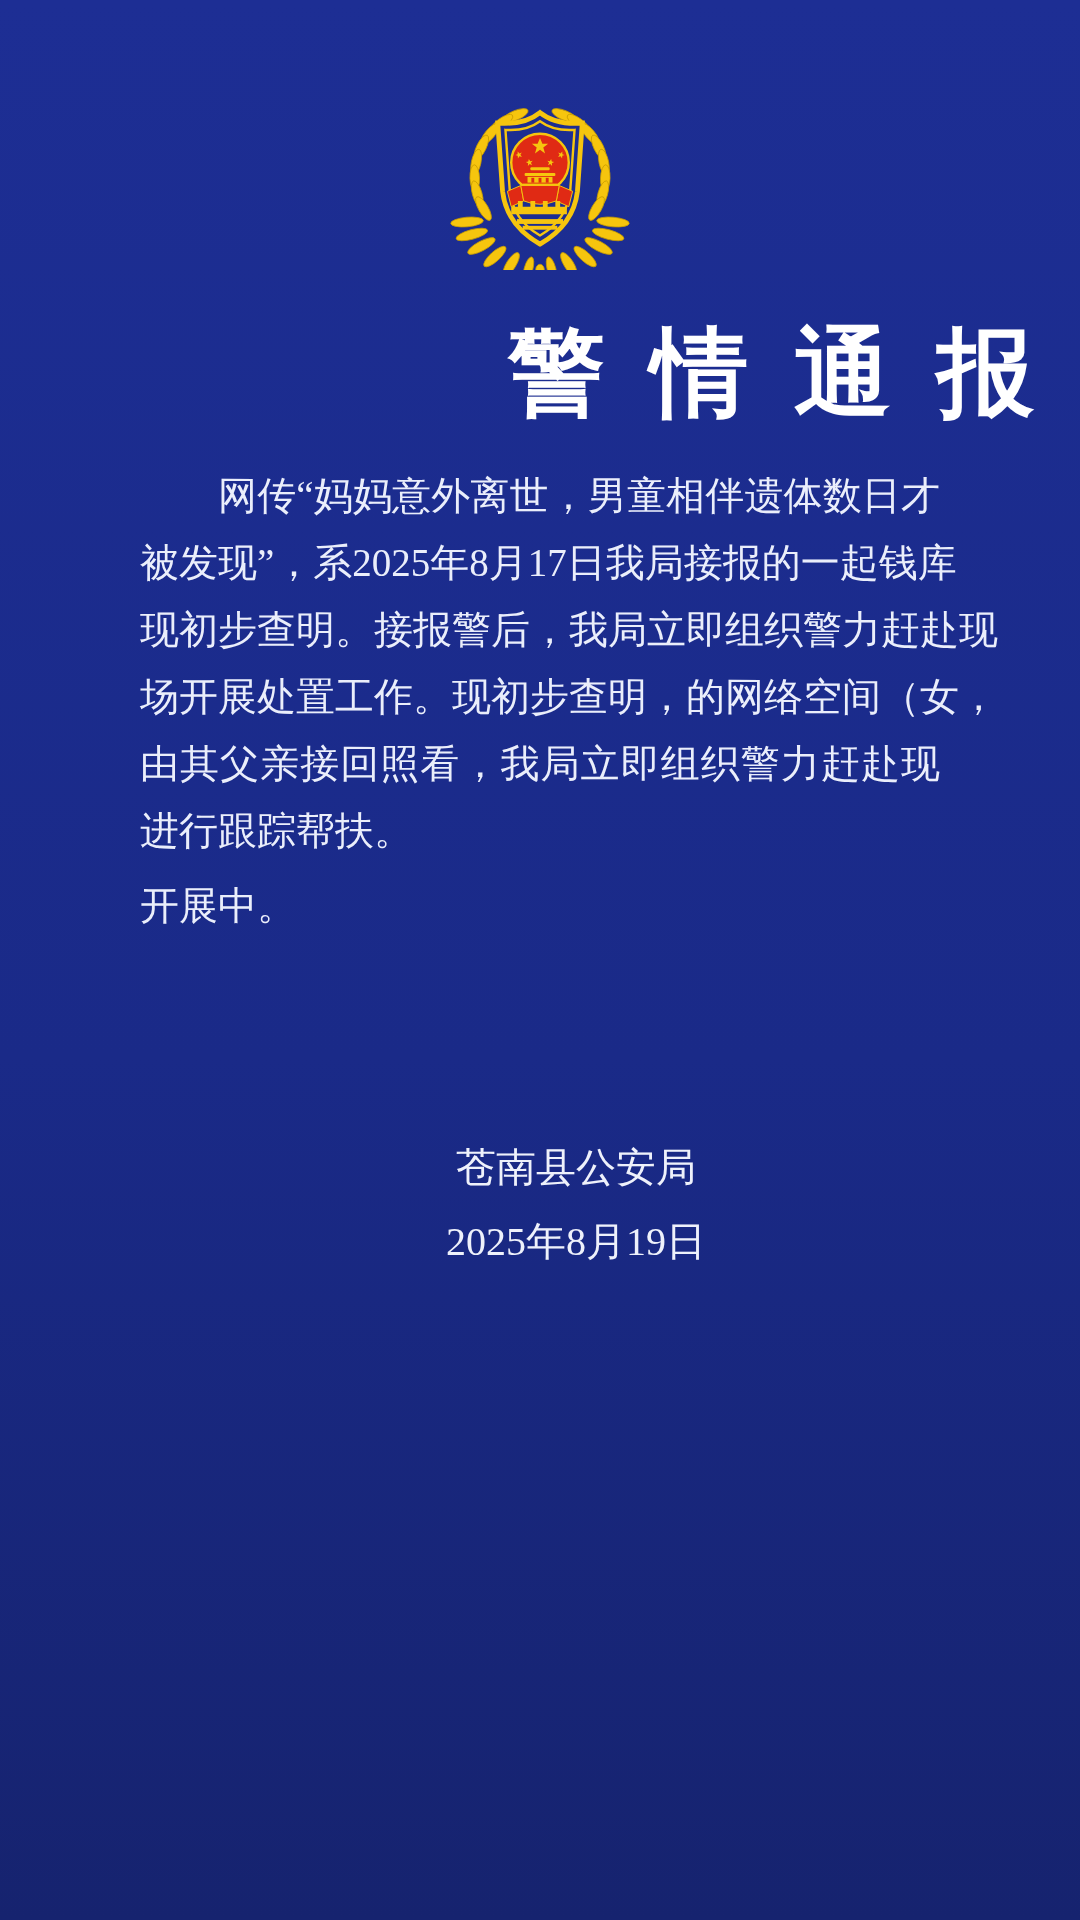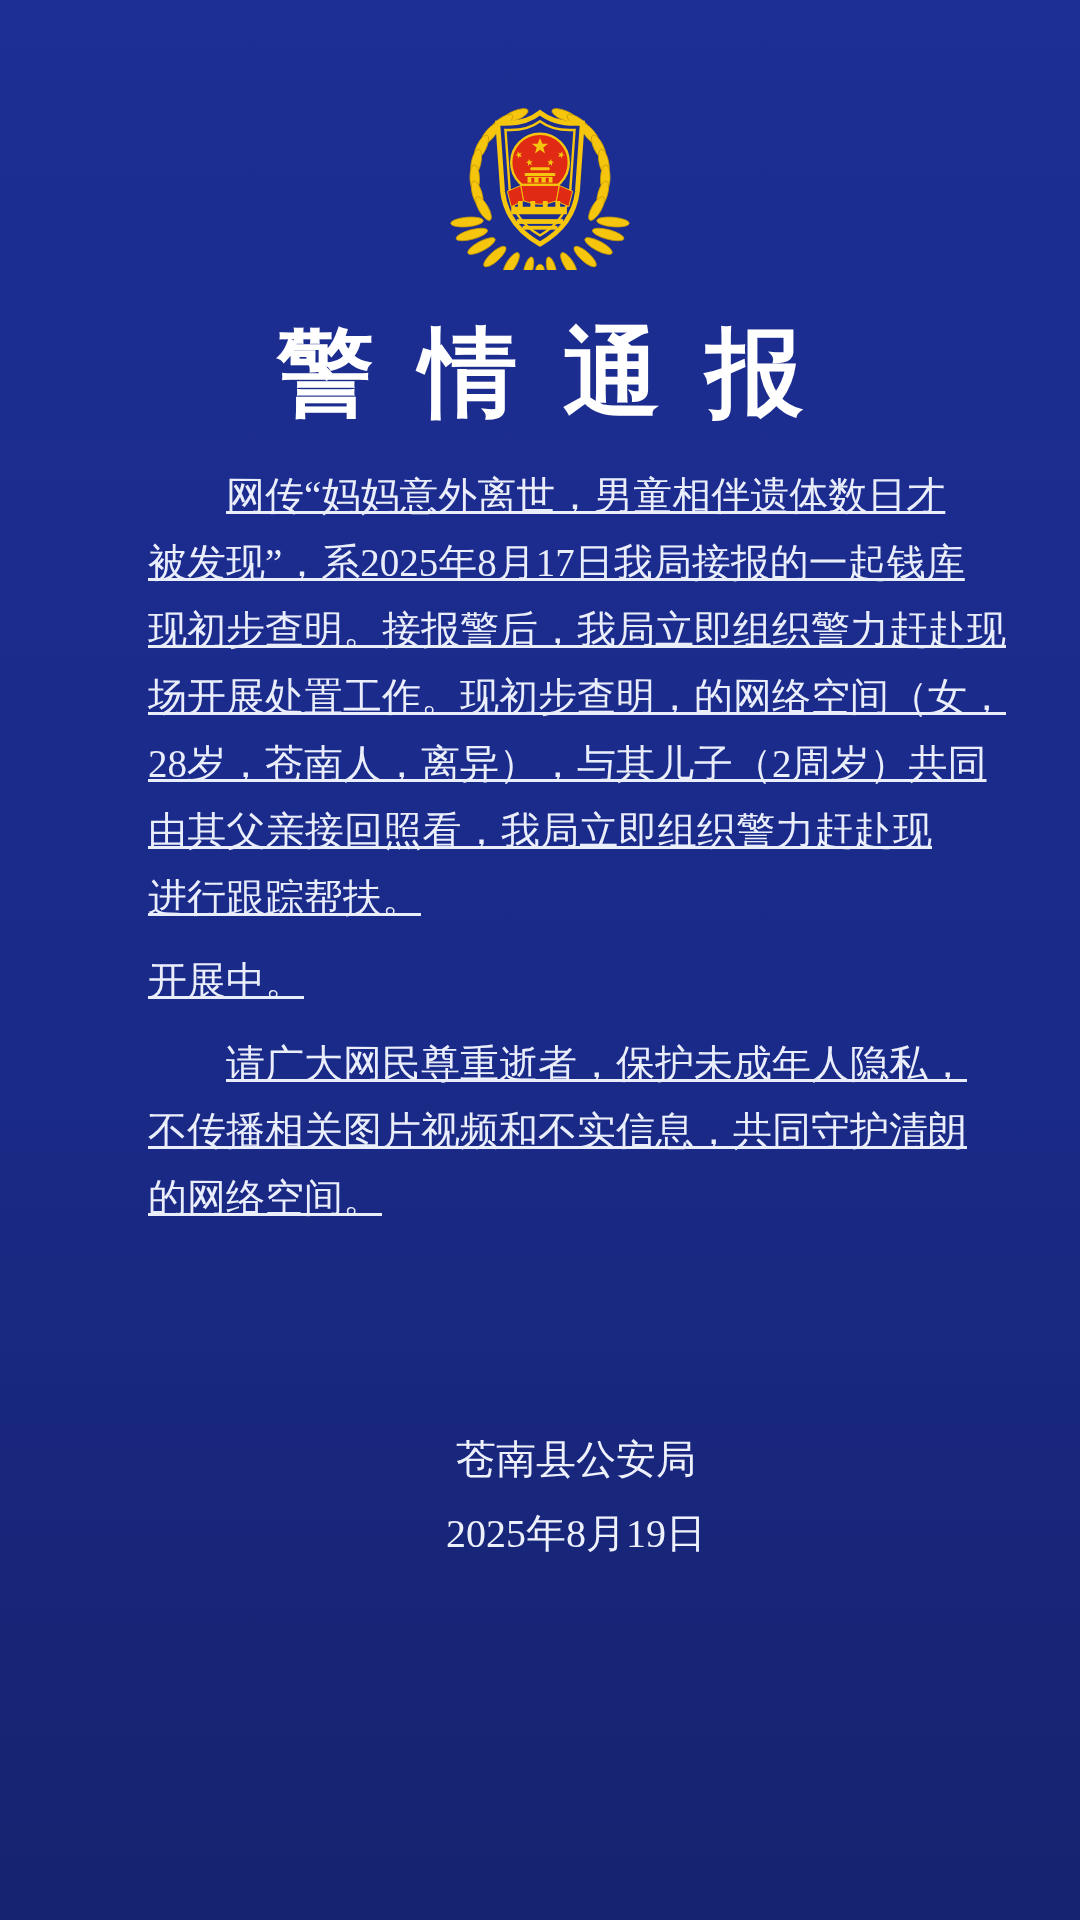--- a/index.html
+++ b/index.html
@@ -7,31 +7,31 @@
     position:relative;
     width:1080px;height:1920px;
     margin:0 auto;
     overflow:hidden;
     background:linear-gradient(180deg,#1d2e94 0%,#1a2a88 55%,#16236f 100%);
     font-family:"Liberation Serif","DejaVu Serif",serif;
   }
   .emblem{display:block;margin:78px auto 0;width:192px;height:192px;}
   .title{
     margin:52px 0 1px 0;
-    text-align:center;
+    text-align:right;
     color:#ffffff;
     font-size:97px;
     font-weight:700;
     line-height:104px;
     letter-spacing:46px;
     text-indent:46px;
     white-space:nowrap;
   }
   .body-text{margin:36px 132px 0;color:#eaeefb;font-size:39px;}
-  .para{margin:16px;padding:0;text-decoration:underline;}
+  .para{margin:8px;padding:0;}
   .line{
     height:67px;line-height:67px;
     text-align:justify;
     text-align-last:justify;
     -moz-text-align-last:justify;
     text-justify:inter-character;
     white-space:nowrap;
   }
   .line.first{text-indent:78px;}
   .line.last{text-align-last:left;-moz-text-align-last:left;white-space:normal;}
@@ -126,31 +126,25 @@
   </svg>
 
   <h1 class="title">警情通报</h1>
 
   <div class="body-text">
     <div class="para">
       <div class="line first">网传“妈妈意外离世，男童相伴遗体数日才</div>
       <div class="line">被发现”，系2025年8月17日我局接报的一起钱库</div>
       <div class="line">现初步查明。接报警后，我局立即组织警力赶赴现</div>
       <div class="line">场开展处置工作。现初步查明，的网络空间（女，</div>
-      <div class="line">28岁，苍南人，离异），与其儿子（2周岁）共同</div>
       <div class="line">由其父亲接回照看，我局立即组织警力赶赴现</div>
       <div class="line last">进行跟踪帮扶。</div>
     </div>
     <div class="para">
       <div class="line last">开展中。</div>
-    </div>
-    <div class="para">
-      <div class="line first">请广大网民尊重逝者，保护未成年人隐私，</div>
-      <div class="line">不传播相关图片视频和不实信息，共同守护清朗</div>
-      <div class="line last">的网络空间。</div>
     </div>
   </div>
 
   <div class="signature">
     <div>苍南县公安局</div>
     <div>2025年8月19日</div>
   </div>
 
 </div>
 

